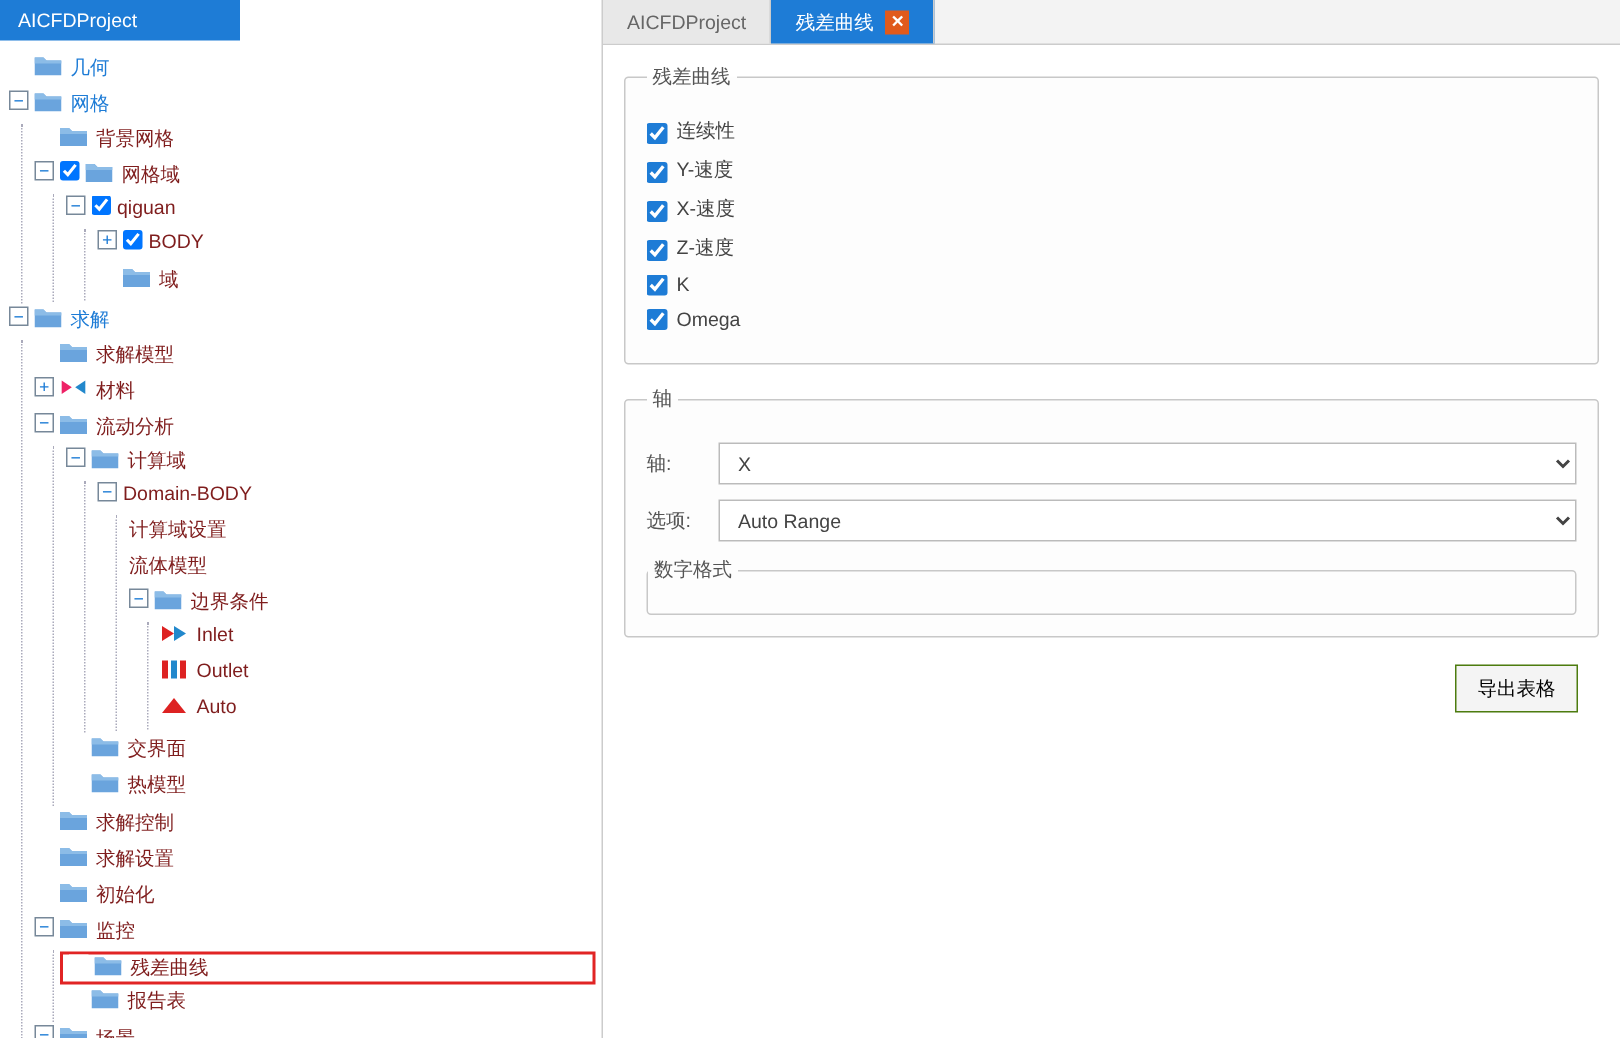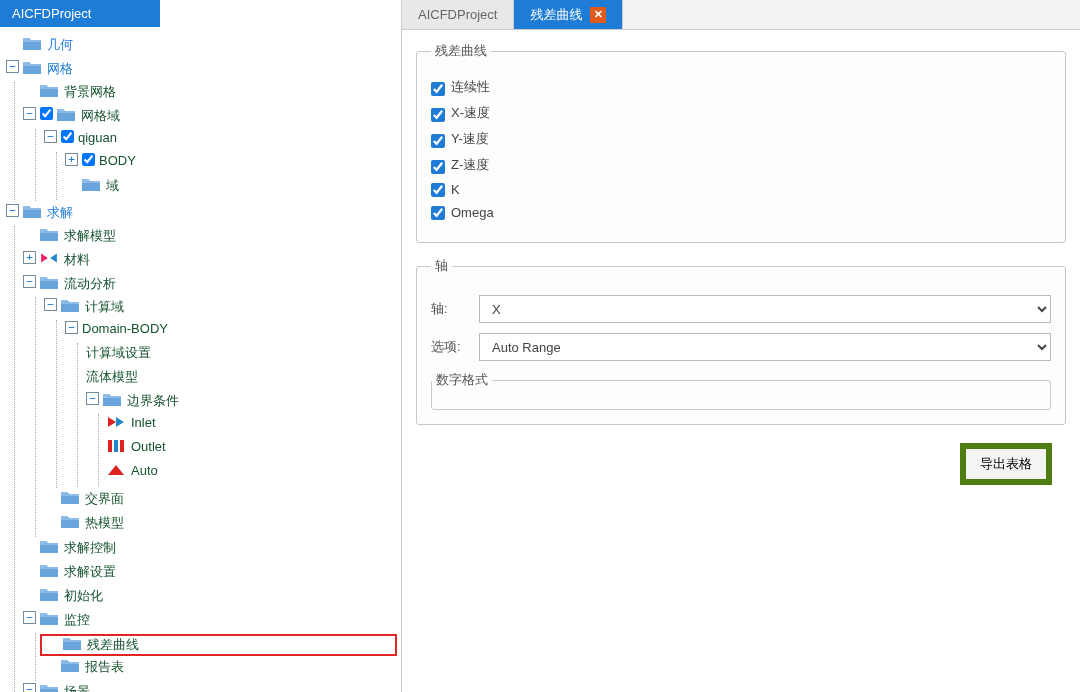--- a/index.html
+++ b/index.html
@@ -14,21 +14,21 @@
   ul.tree, ul.tree ul { list-style: none; padding-left: 0; }
   ul.tree ul { margin-left: 20px; }
   li.node { position: relative; padding: 1px 0; }
   .row { display: flex; height: 22px; white-space: nowrap; cursor: default; }
   .toggle { width: 13px; height: 13px; border: 1px solid #789; display: inline-flex; align-items:center; justify-content:center; font-size: 11px; font-family: monospace; margin-right: 4px; color:#1e7cd6; line-height:1; flex-shrink:0; background:#fff;}
   .toggle.empty { border: none; width:13px; }
   .icon { width: 18px; height: 14px; margin-right: 6px; display:inline-flex; align-items:center; justify-content:center; flex-shrink:0;}
   .folder-icon svg { width:18px; height:14px; }
   .flag-icon svg { width:16px; height:14px;}
   .chk { width:13px; height:13px; margin-right:4px; flex-shrink:0;}
-  .label { color: #14532d; }
+  .label { color: #7f1d1d; }
   .label.link { color: #1e7cd6; }
   .hl-red { border: 2px solid #e12424; padding:0 4px; margin-left:-4px;}
 
   
   ul.tree ul { border-left: 1px dotted #aab; margin-left: 12px; padding-left: 8px;}
   ul.tree > li > .row { padding-left: 4px;}
   ul.tree li.node:last-child { }
 
   
   .right { flex: 1; display:flex; flex-direction:column; }
@@ -44,21 +44,21 @@
   .chk-row { display:flex; align-items:flex-end; gap:6px; margin: 8px 0;}
   .chk-row input { width:14px; height:14px; accent-color:#1e7cd6;}
 
   .form-row { display:flex; align-items:center; margin:10px 0; gap:8px;}
   .form-row label { width:40px; color:#555; }
   select.sel, .sel { flex:1; height:28px; border:1px solid #bbb; padding:4px 8px; background:#fff; font-family:inherit; font-size:13px; color:#444; }
 
   fieldset.inner { border:1px solid #c8c8c8; border-radius:3px; padding:10px 0; margin-top:10px;}
 
   .btn-row { display:flex; justify-content:flex-end; padding:4px 14px;}
-  button.btn { border:6px solid #4d7c0f; background:#f4f4f4; padding:6px 14px; cursor:pointer; font-family:inherit; font-size:13px; }
+  button.btn { border:1px solid #4d7c0f; background:#f4f4f4; padding:6px 14px; cursor:pointer; font-family:inherit; font-size:13px; }
 </style>
 </head>
 <body>
 
 <div class="app">
 
   <div class="left">
     <div class="left-tab">AICFDProject</div>
     <div class="tree-wrap">
       <ul class="tree">
@@ -407,25 +407,25 @@
     <div class="form-area">
 
       <fieldset class="grp">
         <legend>残差曲线</legend>
         <div class="chk-row">
             <input type="checkbox" checked="" style="">
             <span>连续性</span>
           </div>
         <div class="chk-row">
             <input type="checkbox" checked="" style="">
+            <span>Y-速度</span>
+          </div>
+        <div class="chk-row">
+            <input type="checkbox" checked="" style="">
             <span>X-速度</span>
-          </div>
-        <div class="chk-row">
-            <input type="checkbox" checked="" style="">
-            <span>Y-速度</span>
           </div>
         <div class="chk-row">
             <input type="checkbox" checked="" style="">
             <span>Z-速度</span>
           </div>
         <div class="chk-row">
             <input type="checkbox" checked="" style="">
             <span>K</span>
           </div>
         <div class="chk-row">

